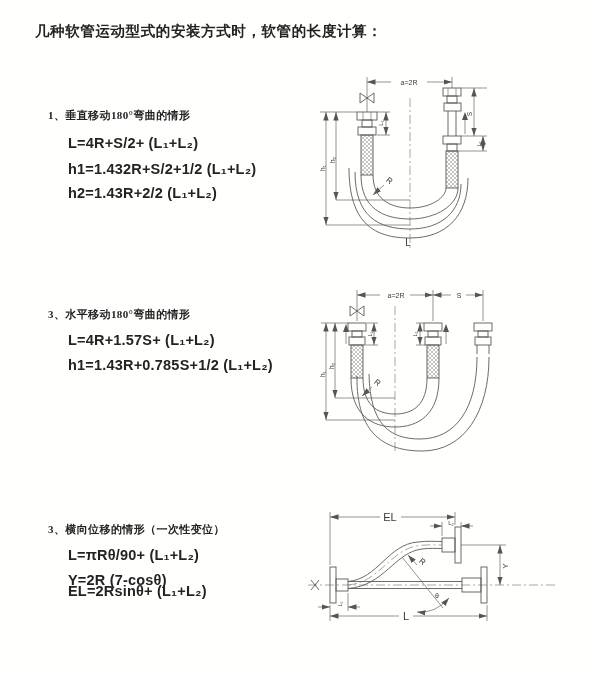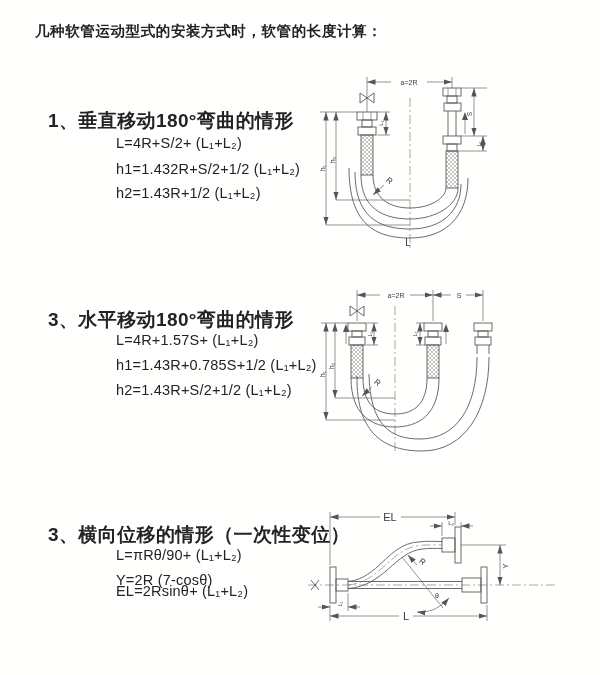--- a/index.html
+++ b/index.html
@@ -3,46 +3,45 @@
 <meta charset="utf-8">
 <style>
   html,body{margin:0;padding:0;background:#e8e8e8;}
   .page{
     position:relative;width:600px;height:675px;margin:0 auto;
     background:#fffffe;overflow:hidden;
     font-family:"Liberation Sans","DejaVu Sans",sans-serif;
     color:#232323;
   }
   .title{position:absolute;left:35px;top:22px;font-size:14.5px;font-weight:700;letter-spacing:.6px;white-space:nowrap;}
-  .sec-h{position:absolute;left:48px;font-size:19px;font-weight:700;letter-spacing:.4px;white-space:nowrap;}
-  .formula{position:absolute;left:68px;font-size:14.5px;font-weight:400;letter-spacing:.2px;white-space:nowrap;margin-left:48px;}
+  .sec-h{position:absolute;left:48px;font-size:11px;font-weight:700;letter-spacing:.4px;white-space:nowrap;font-family:Liberation Serif, serif;}
+  .formula{position:absolute;left:68px;font-size:14.5px;font-weight:700;letter-spacing:.2px;white-space:nowrap;}
   .diag{position:absolute;margin:0;padding:0;}
   .diag svg{display:block;width:100%;height:100%;}
   .ln{stroke:#5a5a5a;stroke-width:.9;fill:none;}
   .thin{stroke:#6a6a6a;stroke-width:.65;fill:none;}
   .dim{stroke:#666;stroke-width:.7;fill:none;}
   .cl{stroke:#7a7a7a;stroke-width:.65;fill:none;stroke-dasharray:9 3 2 3;}
   .tx{fill:#3a3a3a;font-family:"Liberation Sans","DejaVu Sans",sans-serif;}
 </style>
 </head>
 <body>
 
 <div class="page">
 
   <div class="title">几种软管运动型式的安装方式时，软管的长度计算：</div>
 
   <div class="sec-h" style="top:108px">1、垂直移动180°弯曲的情形</div>
   <div class="formula" style="top:135px">L=4R+S/2+ (L₁+L₂)</div>
   <div class="formula" style="top:161px">h1=1.432R+S/2+1/2 (L₁+L₂)</div>
-  <div class="formula" style="top:185px">h2=1.43R+1/2 (L₁+L₂)</div>
+  <div class="formula" style="top:185px">h2=1.43R+2/2 (L₁+L₂)</div>
 
   <div class="sec-h" style="top:307px">3、水平移动180°弯曲的情形</div>
   <div class="formula" style="top:332px">L=4R+1.57S+ (L₁+L₂)</div>
   <div class="formula" style="top:357px">h1=1.43R+0.785S+1/2 (L₁+L₂)</div>
-  <div class="formula" style="top:382px">h2=1.43R+S/2+1/2 (L₁+L₂)</div>
 
   <div class="sec-h" style="top:522px">3、横向位移的情形（一次性变位）</div>
   <div class="formula" style="top:547px">L=πRθ/90+ (L₁+L₂)</div>
   <div class="formula" style="top:572px">Y=2R (7-cosθ)</div>
   <div class="formula" style="top:583px">EL=2Rsinθ+ (L₁+L₂)</div>
 
   <figure class="diag" style="left:305px;top:68px;width:285px;height:190px">
     <svg viewBox="0 0 285 190" xmlns="http://www.w3.org/2000/svg">
       <defs>
         <marker id="d1e" markerUnits="userSpaceOnUse" markerWidth="9" markerHeight="7" refX="8.5" refY="3.5" orient="auto-start-reverse">

